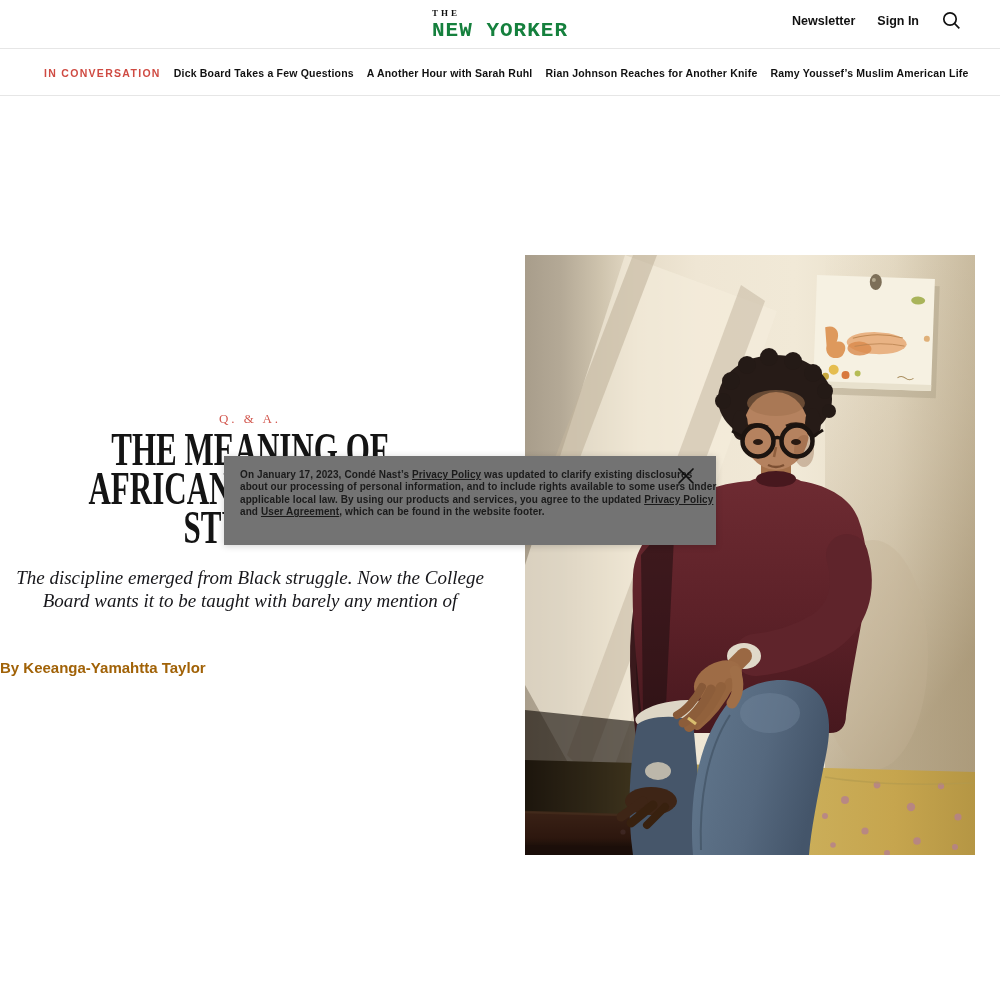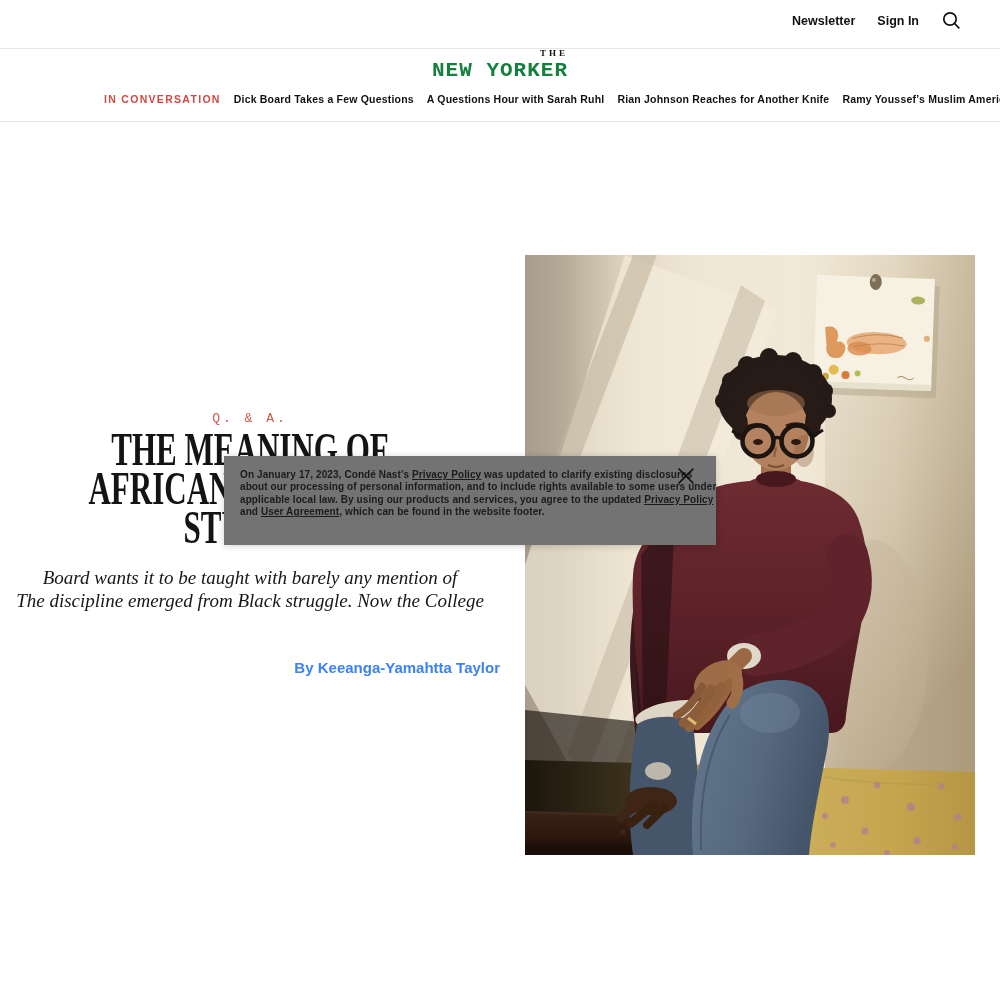--- a/index.html
+++ b/index.html
@@ -4,42 +4,42 @@
 <style>
   * { margin:0; padding:0; box-sizing:border-box; }
   html,body { background:#ffffff; }
   .page {
     position:relative; width:1000px; height:1000px; background:#fff;
     font-family:"Liberation Sans", sans-serif; color:#121212; overflow:hidden;
   }
 
   
   .header { position:absolute; top:0; left:0; width:1000px; height:49px; background:#fff; border-bottom:1px solid #e6e6e6; }
-  .logo { position:absolute; left:50%; top:8px; transform:translateX(-50%); text-align:right; cursor:pointer;margin-top:40px; }
+  .logo { position:absolute; left:50%; top:8px; transform:translateX(-50%); text-align:left; cursor:pointer; }
   .logo-the { font-family:"Liberation Serif", serif; font-size:9px; font-weight:700; letter-spacing:3px; color:#111; }
   .logo-name { font-family:Liberation Mono, monospace; font-size:21px; font-weight:700; letter-spacing:1px; color:#15803d; margin-top:1px; }
   .header-right { position:absolute; right:39px; top:0; height:41px; display:flex; align-items:center; gap:22px; }
   .header-link { font-size:12.5px; font-weight:700; color:#111; cursor:pointer; }
   .search-btn { width:20px; height:20px; cursor:pointer; display:flex; align-items:center; justify-content:center; }
 
   
   .nav { position:absolute; top:50px; left:0; width:1000px; height:46px; background:#fff; border-bottom:1px solid #e6e6e6;
-         display:flex; align-items:center; padding-left:104px; gap:13px; white-space:nowrap;margin-top:26px; }
+         display:flex; align-items:center; padding-left:44px; gap:13px; white-space:nowrap; }
   .nav-rubric { font-size:10.5px; font-weight:600; letter-spacing:1.3px; color:var(--red,#cf4a42); cursor:pointer; }
   .nav-item { font-size:10.5px; font-weight:700; letter-spacing:0.2px; color:#111; cursor:pointer; }
 
   
   .kicker { position:absolute; top:411px; left:0; width:500px; text-align:center;
-            font-family:Liberation Mono, monospace; font-size:13px; letter-spacing:3px; color:#d2574e; }
+            font-family:Liberation Serif, serif; font-size:13px; letter-spacing:3px; color:#d2574e; }
   .hed { position:absolute; top:430px; left:0; width:500px; text-align:center;
          font-family:"Liberation Serif", serif; font-size:47px; line-height:39px; color:#141414; }
   .hed-line { display:block; transform:scaleX(0.66); transform-origin:50% 50%; white-space:nowrap; }
   .dek { position:absolute; top:567px; left:0; width:500px; text-align:center;
          font-family:"Liberation Serif", serif; font-style:italic; font-size:19px; line-height:22.5px; color:#17171b; }
-  .byline { position:absolute; top:659px; left:0; width:500px; text-align:right; font-size:15px; font-weight:700; color:#3b82f6; cursor:pointer; }
+  .byline { position:absolute; top:659px; left:0; width:500px; text-align:left; font-size:15px; font-weight:700; color:#a16207; cursor:pointer; }
   .pubdate { position:absolute; top:681px; left:0; width:500px; text-align:center; font-size:12px; color:#767676; }
 
   
   .photo { position:absolute; left:525px; top:255px; width:450px; height:600px; overflow:hidden; }
   .photo svg { display:block; }
 
   
   .consent { position:absolute; left:224px; top:456px; width:492px; height:89px; background:#737373;
              box-shadow:0 1px 7px rgba(0,0,0,0.18); z-index:20; }
   .consent-text { position:absolute; left:16px; top:13px; width:482px; font-size:10px; line-height:12.4px;
@@ -66,36 +66,36 @@
           <circle cx="8" cy="8" r="6.2" fill="none" stroke="#111" stroke-width="1.7"></circle>
           <line x1="12.7" y1="12.7" x2="17.3" y2="17.3" stroke="#111" stroke-width="1.7"></line>
         </svg>
       </span>
     </div>
   </header>
 
   <nav class="nav">
     <span class="nav-rubric">IN CONVERSATION</span>
     <span class="nav-item">Dick Board Takes a Few Questions</span>
-    <span class="nav-item">A Questions Hour with Sarah Ruhl</span>
+    <span class="nav-item">A Another Hour with Sarah Ruhl</span>
     <span class="nav-item">Rian Johnson Reaches for Another Knife</span>
     <span class="nav-item">Ramy Youssef’s Muslim American Life</span>
   </nav>
 
   <div class="kicker">Q. &amp; A.</div>
 
   <h1 class="hed">
     <span class="hed-line">THE MEANING OF</span>
     <span class="hed-line">AFRICAN AMERICAN</span>
     <span class="hed-line">STUDIES</span>
   </h1>
 
   <div class="dek">
+    <div>The discipline emerged from Black struggle. Now the College</div>
     <div>Board wants it to be taught with barely any mention of</div>
-    <div>The discipline emerged from Black struggle. Now the College</div>
   </div>
 
   <div class="byline">By Keeanga-Yamahtta Taylor</div>
 
   <div class="photo" title="Man with curly hair and round glasses in a maroon sweater and jeans, seated on a yellow floral bench against a cream wall with a small watercolor sketch pinned above">
     <svg width="450" height="600" viewBox="0 0 450 600">
       <defs>
         <linearGradient id="wallG" x1="0" y1="0" x2="1" y2="0">
           <stop offset="0" stop-color="#a89d8b"></stop>
           <stop offset="0.08" stop-color="#b4a996"></stop>

